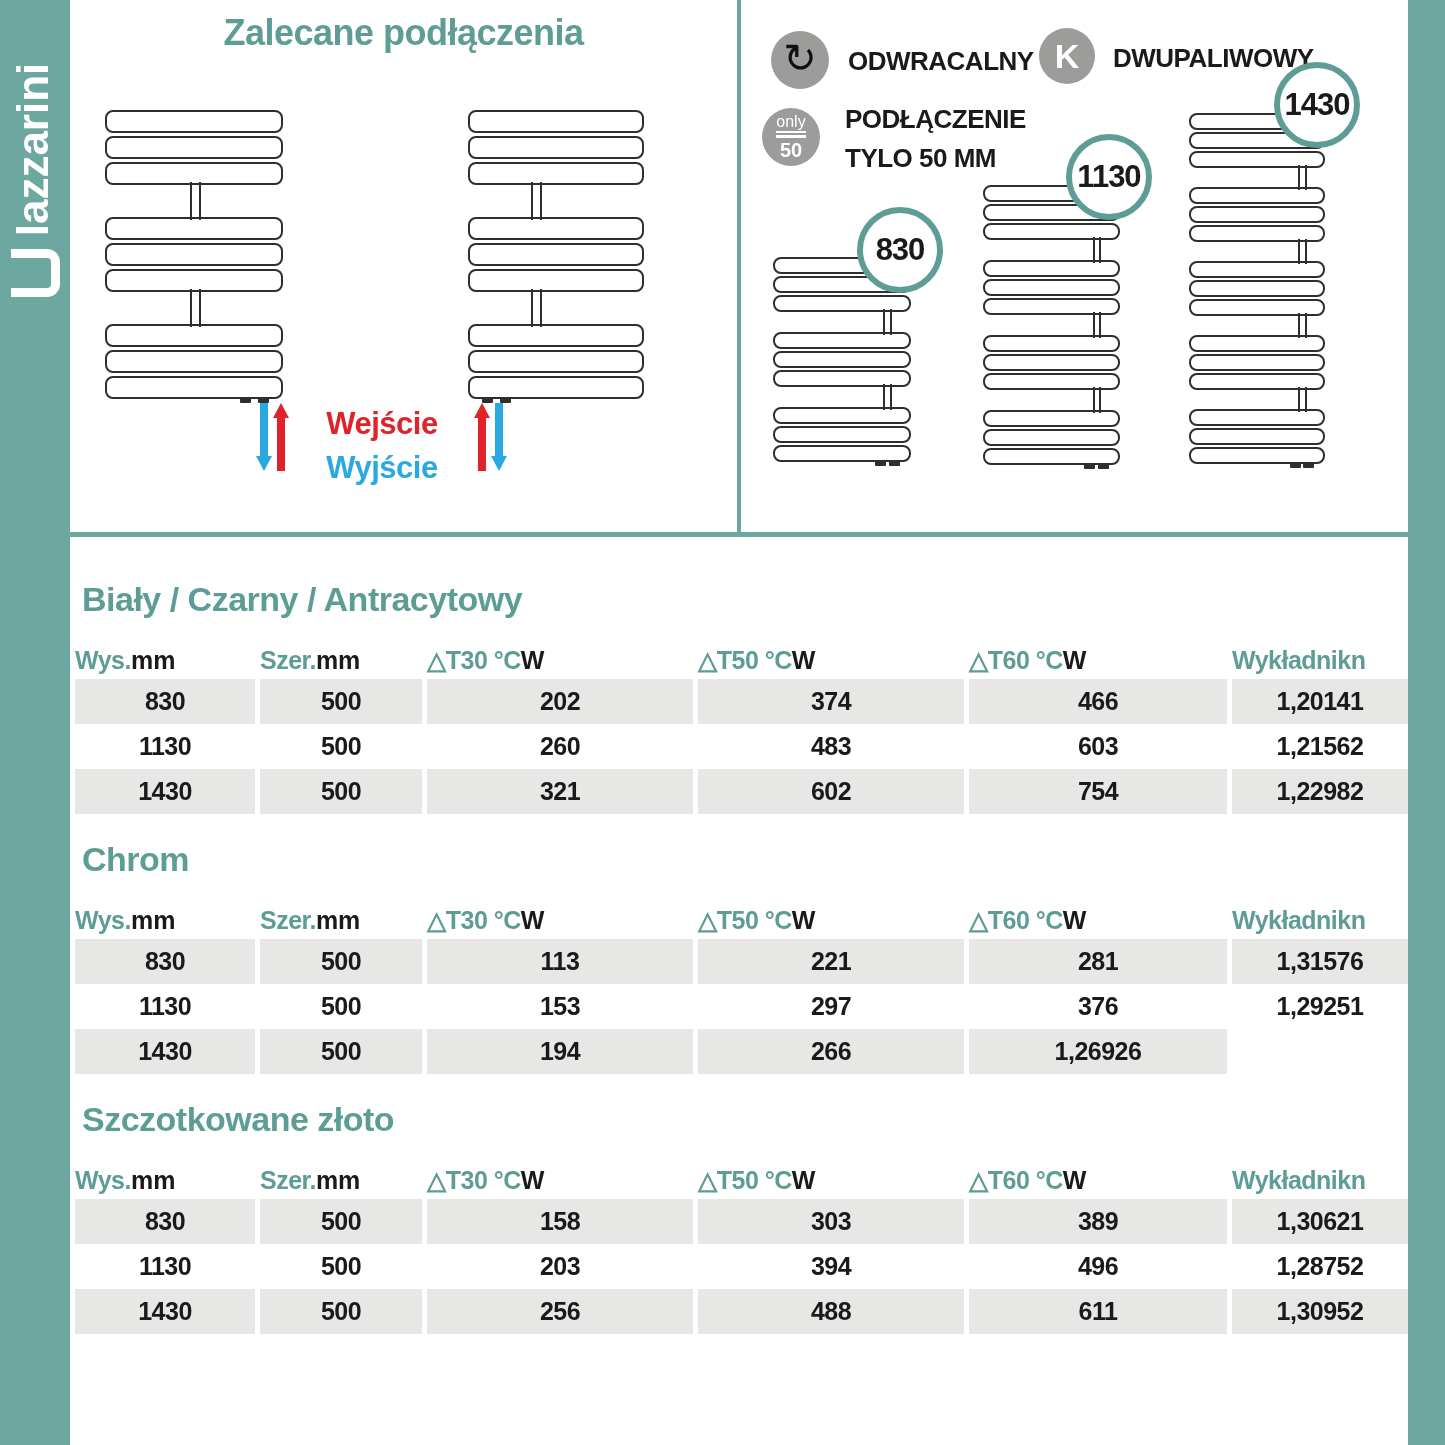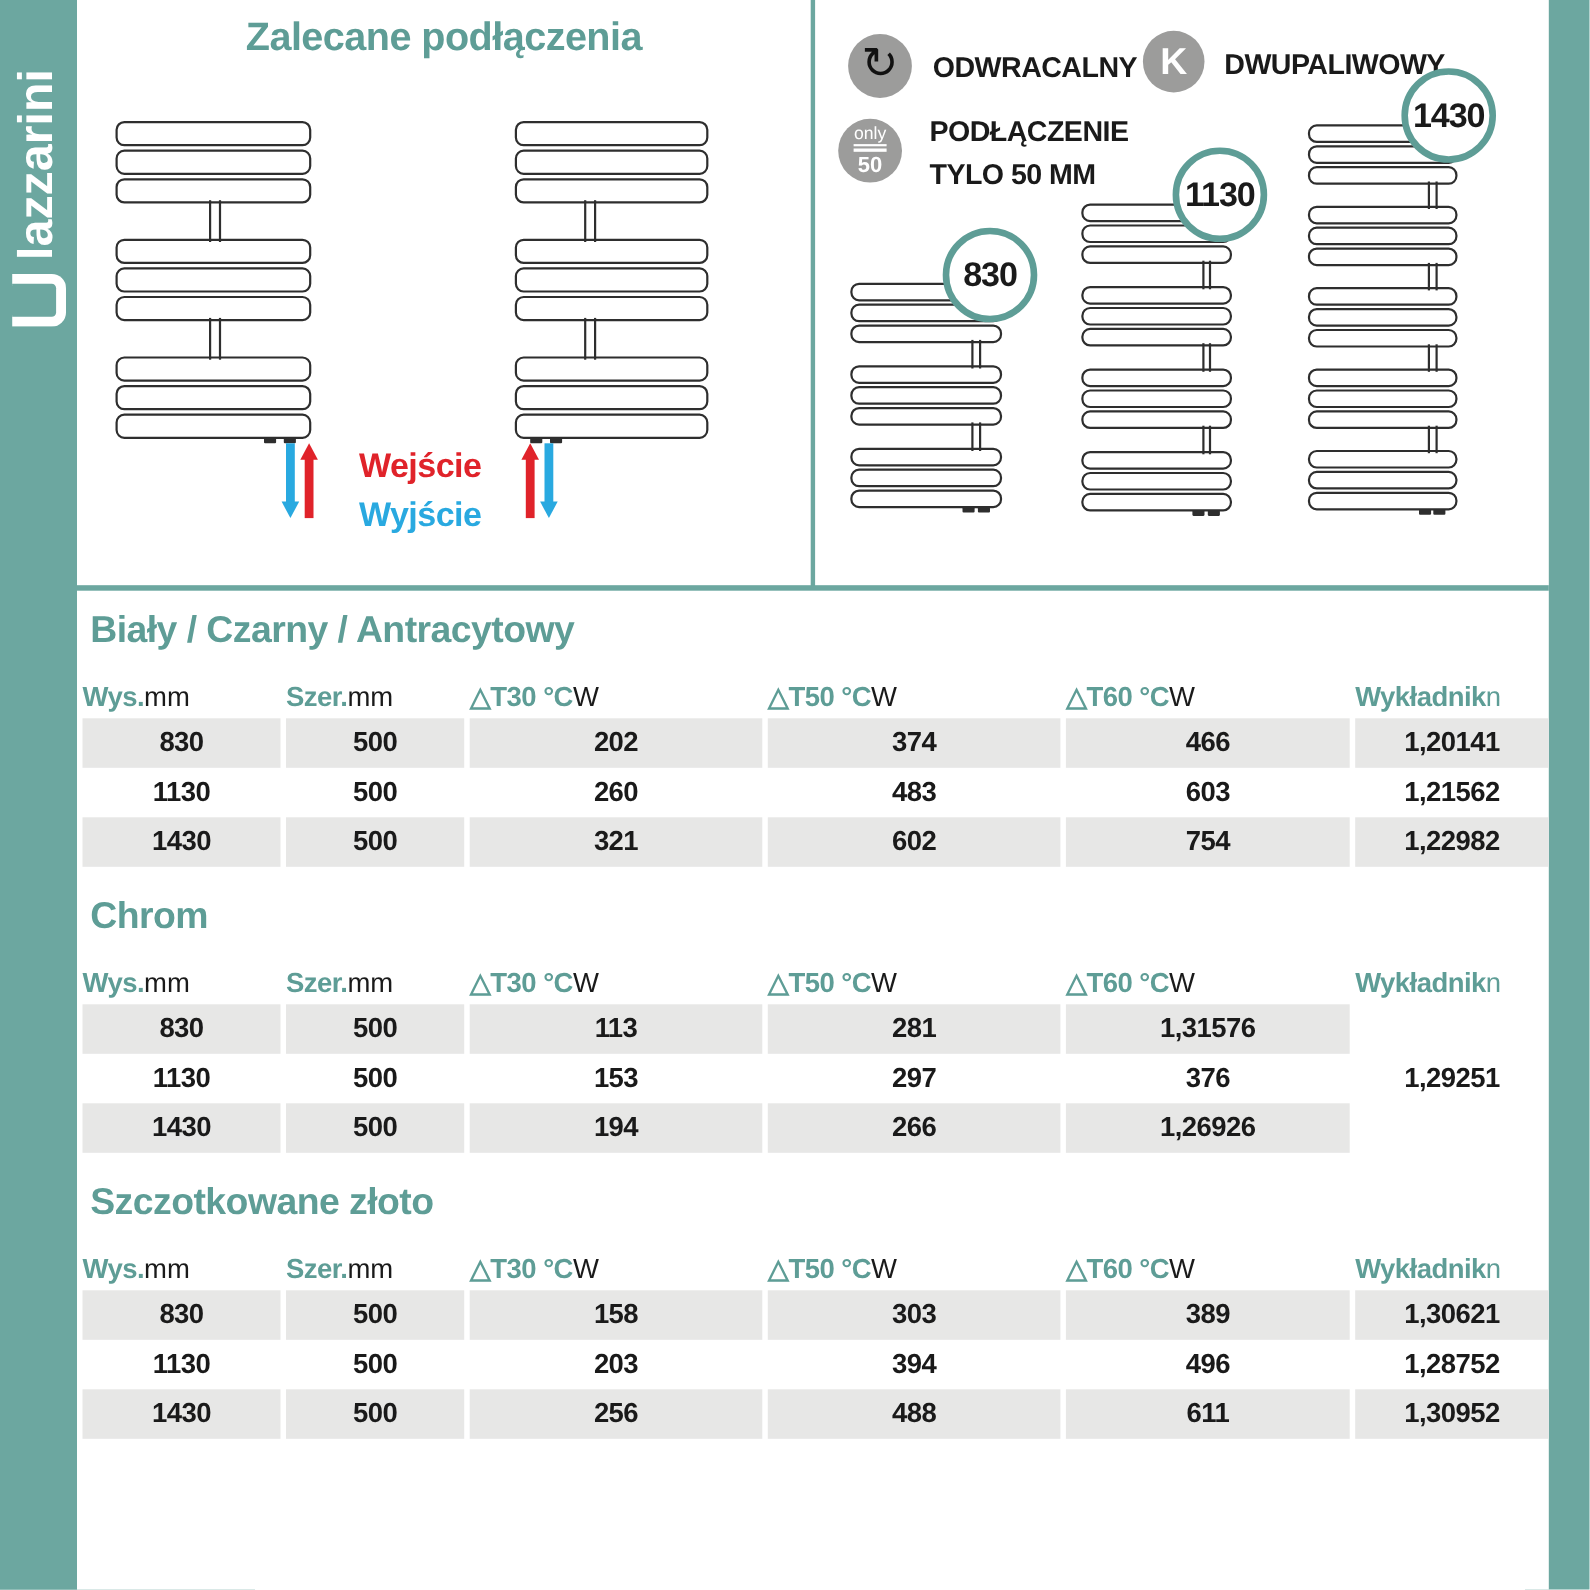--- a/index.html
+++ b/index.html
@@ -74,31 +74,31 @@
     border:6px solid var(--teal-accent);background:#fff;
     display:flex;align-items:center;justify-content:center;
     font-size:31px;font-weight:600;color:var(--ink);letter-spacing:-1px;z-index:3;
   }
   
   .tables{position:absolute;left:0;top:537px;width:1338px;}
   .sec-title{
     margin:0;color:var(--teal-accent);font-size:34px;font-weight:bold;letter-spacing:-0.5px;
     padding-left:12px;line-height:40px;
   }
-  .t1-title{padding-top:16px;}
+  .t1-title{padding-top:42px;}
   .t2-title{padding-top:25px;}
   .t3-title{padding-top:25px;}
   .grid{
     display:grid;grid-template-columns:180px 162px 266px 266px 258px 176px;
     column-gap:5px;margin-left:5px;width:1328px;
   }
   .ghead{margin-top:26px;margin-bottom:4px;}
   .hcell{display:flex;flex-direction:row;align-items:center;justify-content:flex-start;}
   .hcell .ht{color:var(--teal-accent);font-size:25px;font-weight:600;line-height:30px;letter-spacing:-0.5px;}
-  .hcell .hb{color:var(--ink);font-size:25px;font-weight:400;line-height:30px;}
+  .hcell .hb{color:var(--ink);font-size:25px;font-weight:700;line-height:30px;}
   .hcell .hb.teal{color:var(--teal-accent);}
   .grow{margin-left:5px;}
   .gcell{
     height:45px;display:flex;align-items:center;justify-content:center;
     font-size:25px;font-weight:600;color:var(--ink);letter-spacing:-0.5px;
   }
   .grow.odd .gcell{background:var(--row-gray);}
 </style>
 </head>
 <body style="--teal-bg: #6CA7A0; --teal-accent: #5E9D96; --gray-circle: #9C9C9B; --row-gray: #E7E7E6; --ink: #1A1A1A; --red: #E0232A; --blue: #29A9E0;">
@@ -406,20 +406,21 @@
         </div>
         <div class="hcell">
           <span class="ht">Wykładnik</span>
           <span class="hb teal">n</span>
         </div>
       </div>
       <div class="grid grow odd">
         <div class="gcell">830</div>
         <div class="gcell">500</div>
         <div class="gcell">113</div>
+        <div class="gcell">221</div>
         <div class="gcell">281</div>
         <div class="gcell">1,31576</div>
       </div>
       <div class="grid grow">
         <div class="gcell">1130</div>
         <div class="gcell">500</div>
         <div class="gcell">153</div>
         <div class="gcell">297</div>
         <div class="gcell">376</div>
         <div class="gcell">1,29251</div>

